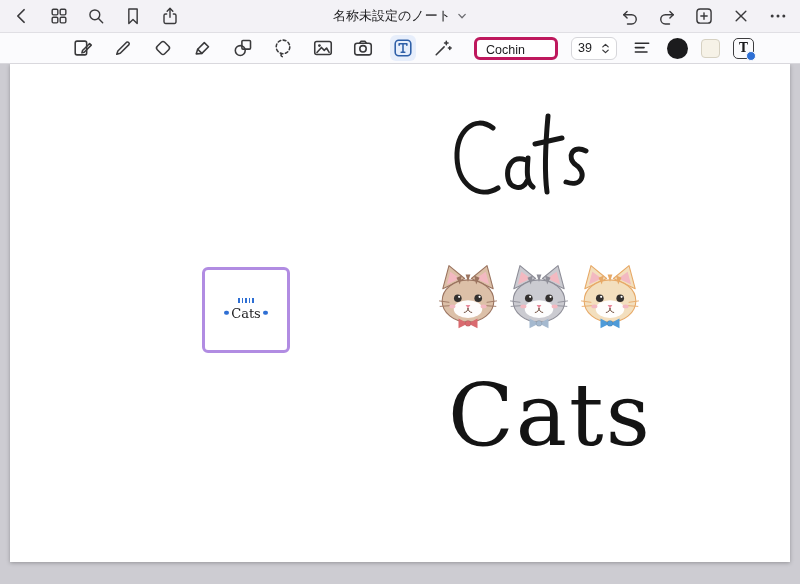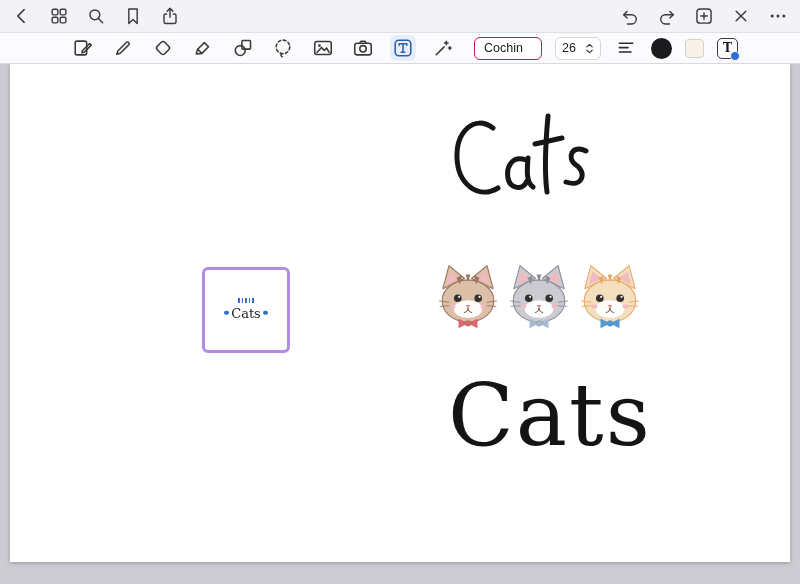--- a/index.html
+++ b/index.html
@@ -22,22 +22,22 @@
 
   
   .toolbar{position:absolute;top:33px;left:0;right:0;height:31px;background:#fbfbfd;
     border-bottom:1px solid #d9d8dd;display:flex;align-items:center;
     padding:0 12px;box-sizing:border-box;z-index:3;}
   .tools{display:flex;gap:14px;margin-left:58px;}
   .tool{width:26px;height:26px;border-radius:6px;color:#3a3a3c;}
   .tool .ic{width:22px;height:22px;}
   .tool.active{background:#e7eefb;color:#2e5fa8;}
   .tb-controls{display:flex;align-items:center;gap:13px;margin-left:18px;}
-  .font-select{width:68px;height:23px;background:#fff;border:1px solid #be185d;
-    border-radius:6px;display:flex;align-items:center;padding:0 9px;
+  .font-select{width:84px;height:23px;background:#fff;border:3px solid #be185d;
+    border-radius:6px;display:flex;align-items:flex-end;padding:0 9px;
     box-sizing:border-box;font-size:12.5px;color:#1c1c1e;cursor:pointer;}
   .size-select{width:46px;height:23px;background:#fff;border:1px solid #d6d6da;
     border-radius:6px;display:flex;align-items:center;justify-content:space-between;
     padding:0 6px;box-sizing:border-box;font-size:12.5px;color:#1c1c1e;cursor:pointer;}
   .stepper{width:9px;height:13px;stroke:#3a3a3c;fill:none;stroke-width:1.4;
     stroke-linecap:round;stroke-linejoin:round;}
   .align-btn{width:24px;height:24px;color:#2c2c2e;}
   .color-circle{width:21px;height:21px;border-radius:50%;background:#1b1b1d;cursor:pointer;}
   .bg-swatch{width:19px;height:19px;border-radius:4px;background:#f6f2e7;
     border:1.5px solid #d6d1c2;box-sizing:border-box;cursor:pointer;}
@@ -106,20 +106,26 @@
           </svg>
         </button>
         <button class="icon-btn">
           <svg class="ic" viewBox="0 0 24 24">
             <path d="M8 9.5 H6.7 a1.9 1.9 0 0 0 -1.9 1.9 V19 a1.9 1.9 0 0 0 1.9 1.9 h10.6 A1.9 1.9 0 0 0 19.2 19 V11.4 a1.9 1.9 0 0 0 -1.9 -1.9 H16"></path>
             <line x1="12" y1="3.2" x2="12" y2="13.5"></line>
             <polyline points="8.6,6.2 12,2.8 15.4,6.2"></polyline>
           </svg>
         </button>
       </div>
+    <div class="nav-center">
+      <span>名称未設定のノート</span>
+      <svg width="10" height="8" viewBox="0 0 12 10" style="fill:none;stroke:#6b6b70;stroke-width:1.6;stroke-linecap:round;stroke-linejoin:round">
+        <polyline points="2,3 6,7.2 10,3"></polyline>
+      </svg>
+    </div>
     <div class="nav-right" id="nav-right">
         <button class="icon-btn">
           <svg class="ic" viewBox="0 0 24 24">
             <path d="M4.5 10.5 H14 a5.5 5.5 0 0 1 0 11 H9"></path>
             <polyline points="8.5,6.5 4.5,10.5 8.5,14.5"></polyline>
           </svg>
         </button>
         <button class="icon-btn">
           <svg class="ic" viewBox="0 0 24 24">
             <path d="M19.5 10.5 H10 a5.5 5.5 0 0 0 0 11 H15"></path>
@@ -210,21 +216,21 @@
             <path d="M4.6 19.4 L13.2 10.8"></path>
             <path d="M15.6 4.6 v3.8 M13.7 6.5 h3.8 M19.4 10.6 v3 M17.9 12.1 h3"></path>
           </svg>
         </button>
       </div>
     <div class="tb-controls">
       <div class="font-select">
         <span>Cochin</span>
       </div>
       <div class="size-select">
-        <span>26</span>
+        <span>39</span>
         <svg class="stepper" viewBox="0 0 10 14">
           <polyline points="2,5.2 5,2.4 8,5.2"></polyline>
             <polyline points="2,8.8 5,11.6 8,8.8"></polyline>
         </svg>
       </div>
       <button class="align-btn">
         <svg class="ic" viewBox="0 0 24 24" style="stroke-width:1.9">
           <line x1="4" y1="6.2" x2="20" y2="6.2"></line>
             <line x1="4" y1="11.5" x2="14.5" y2="11.5"></line>
             <line x1="4" y1="16.8" x2="18" y2="16.8"></line>

